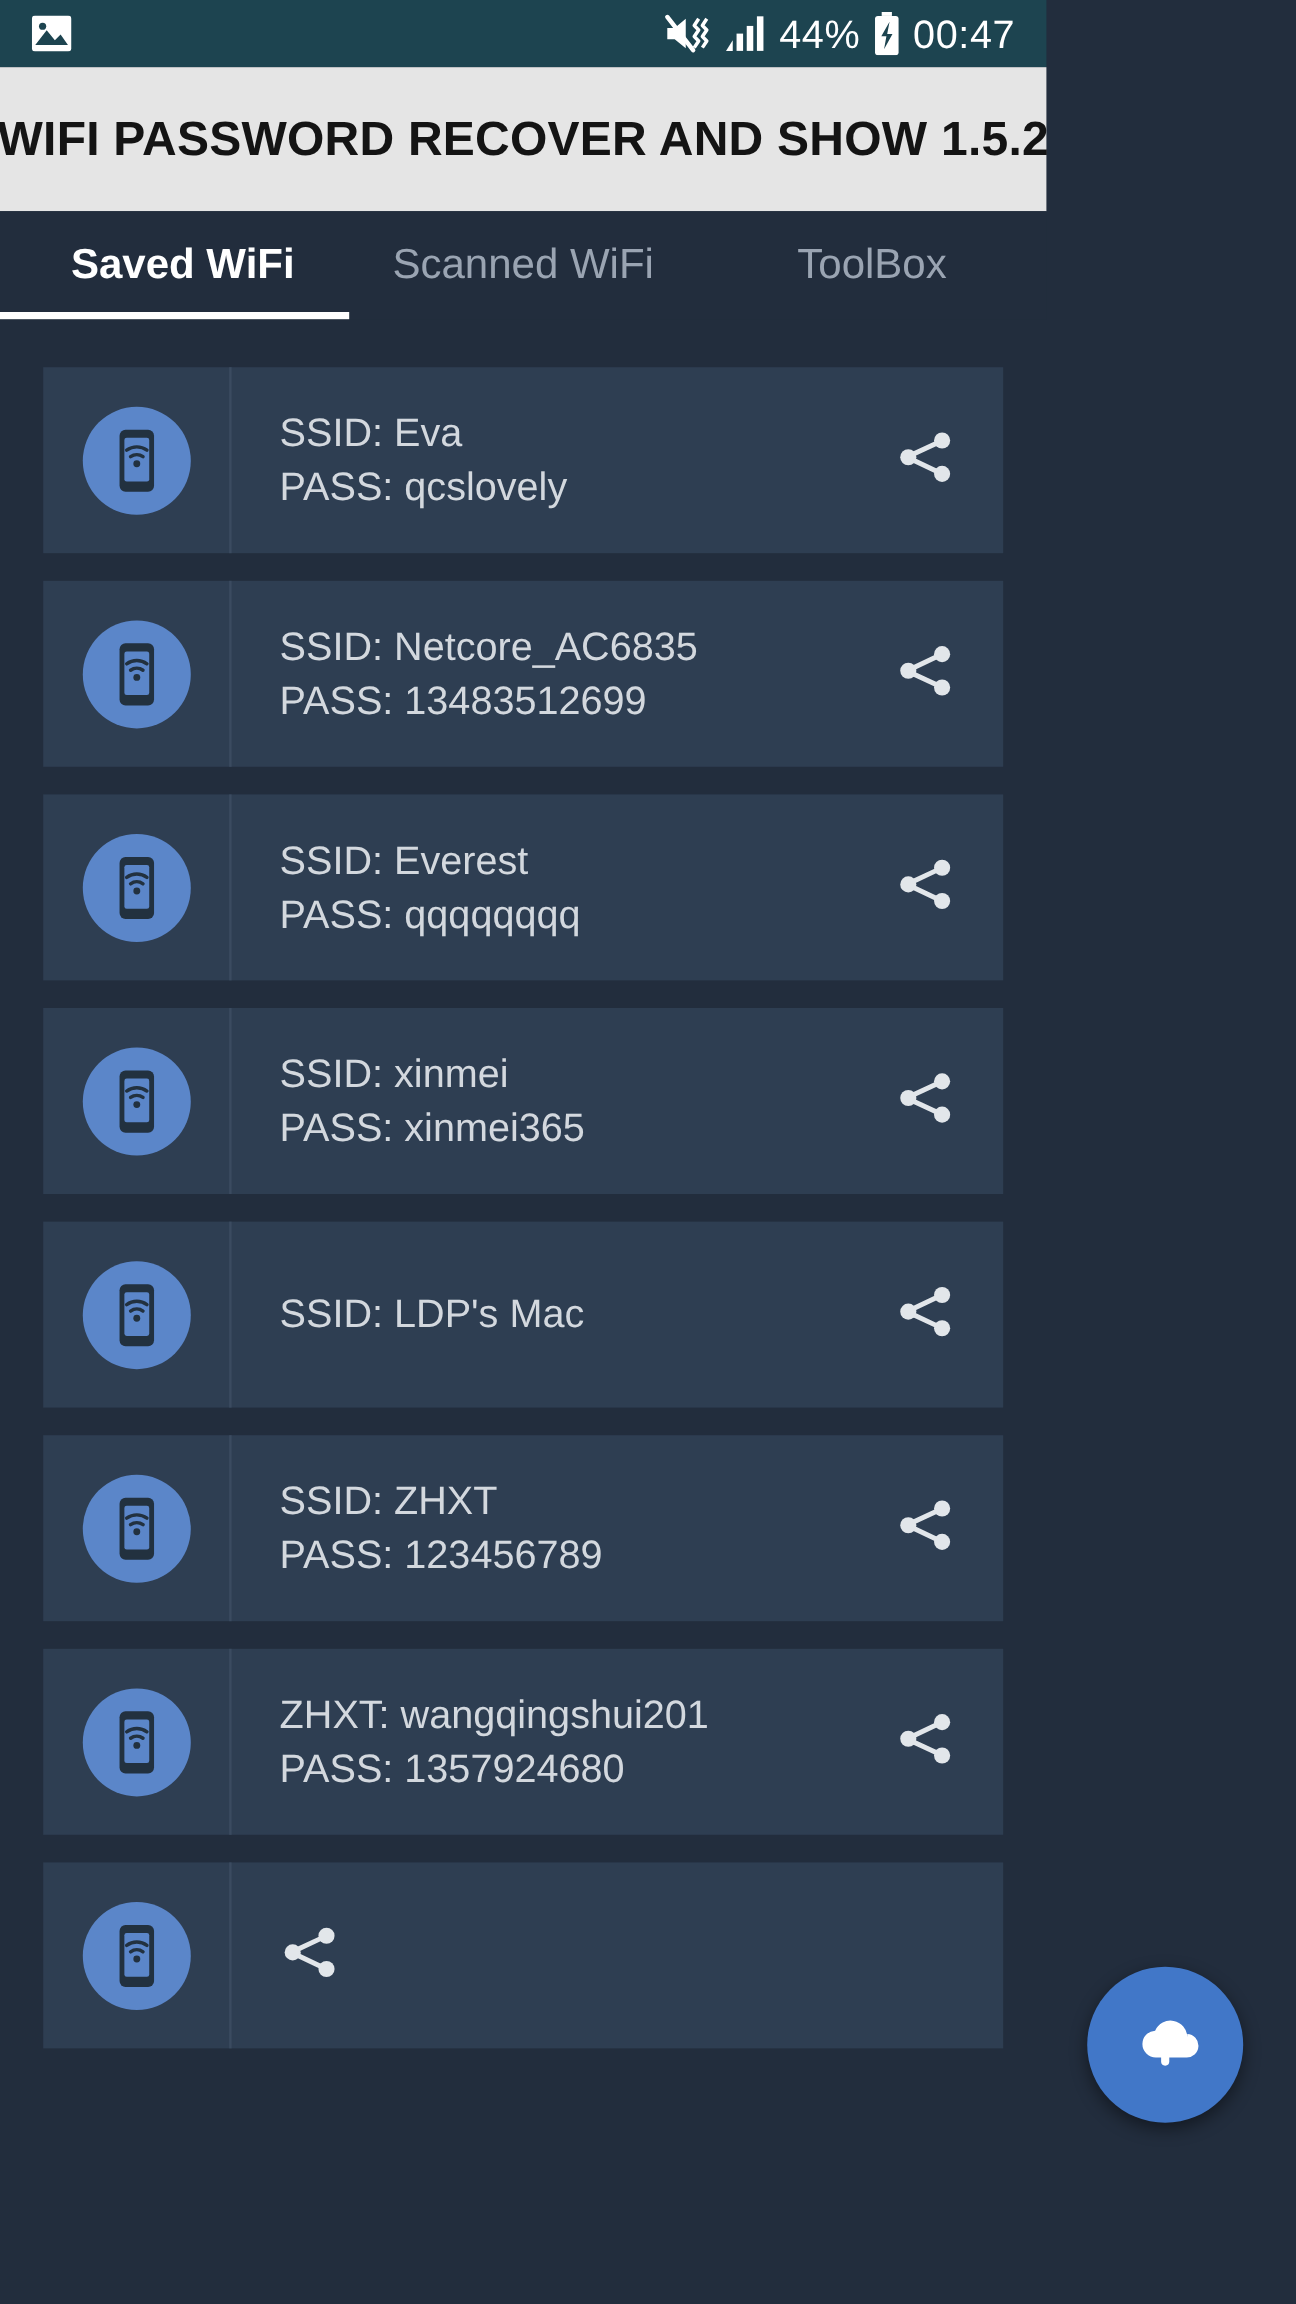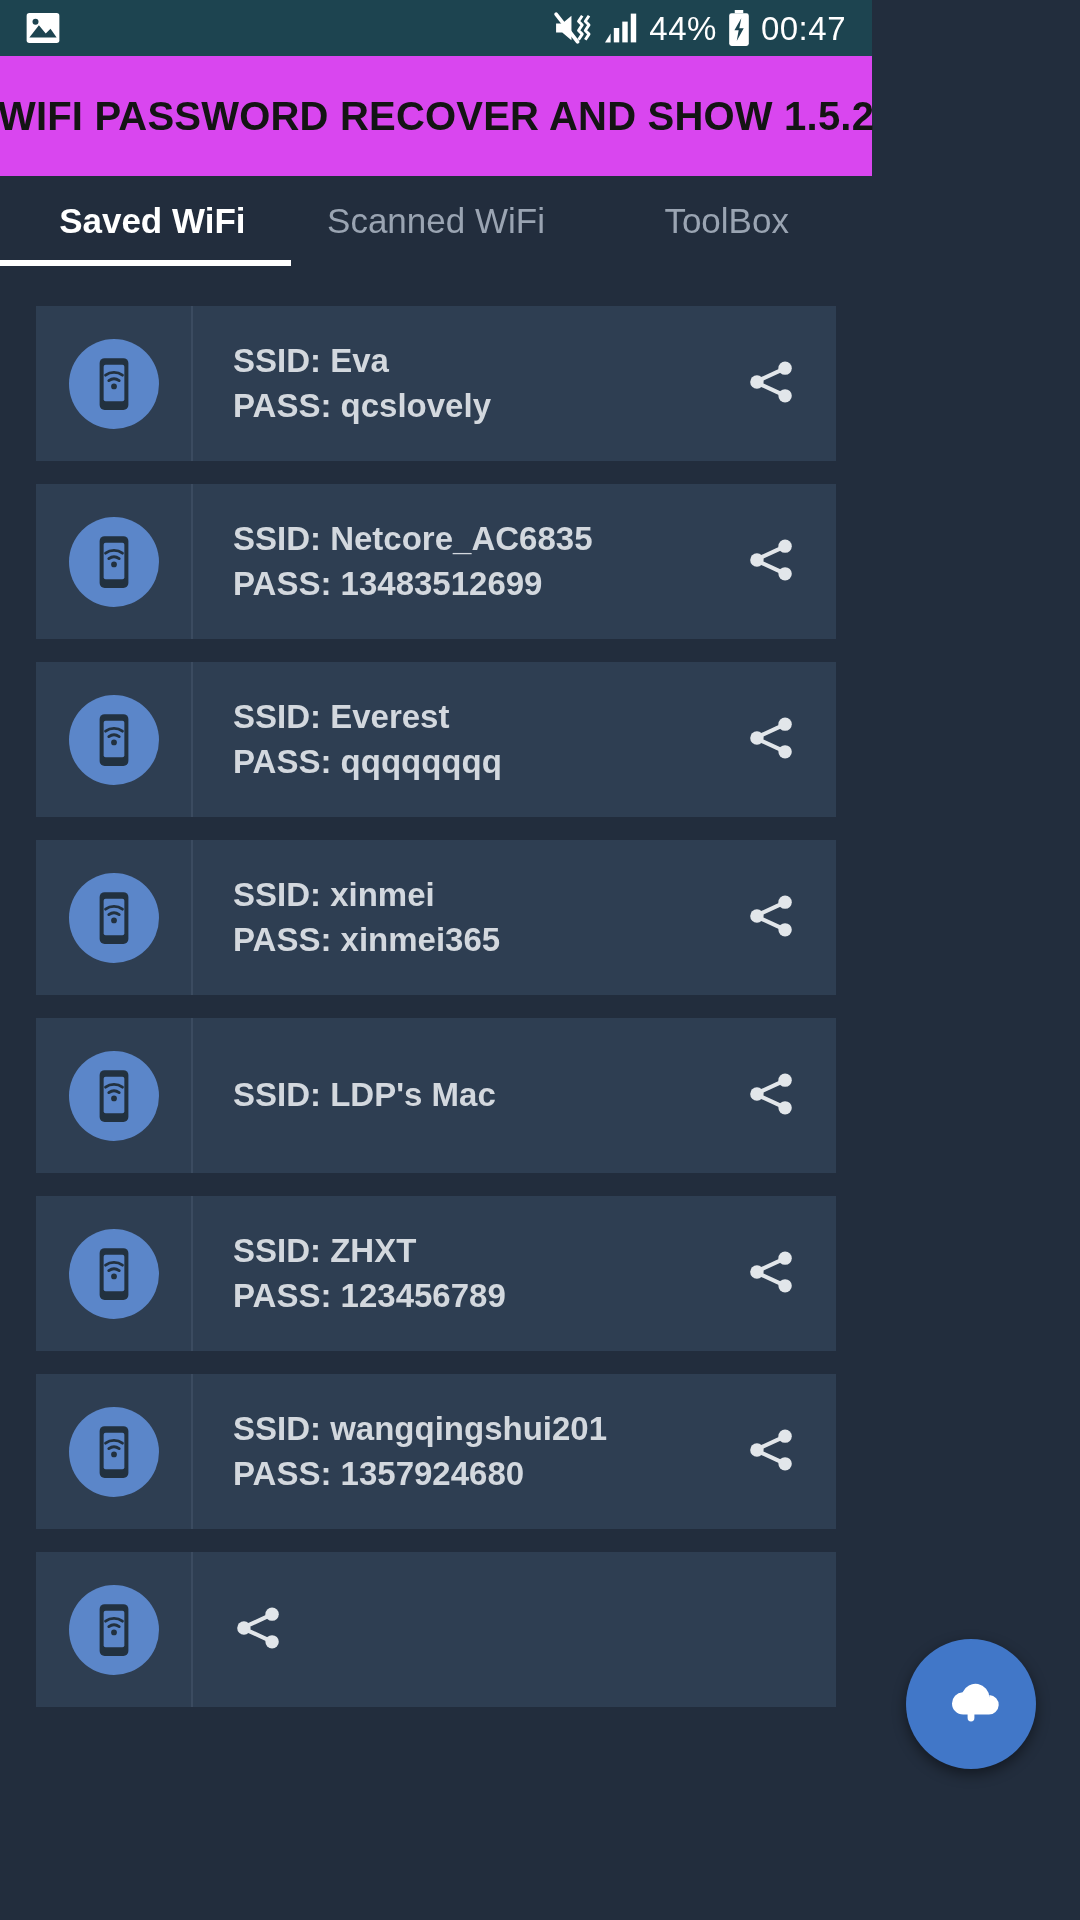--- a/index.html
+++ b/index.html
@@ -22,21 +22,21 @@
   .sb-left{ display:flex; align-items:center; }
   .sb-right{ margin-left:auto; display:flex; align-items:center; gap:10px; }
   .sb-text{ font-size:33px; font-weight:400; letter-spacing:.5px; line-height:1; }
 
   .ic-photo{ width:34px; height:30px; position:relative; }
   .ic-photo svg, .ic-mute svg, .ic-signal svg, .ic-batt svg{ display:block; }
 
   
   .appbar{
     height:120px; width:100%;
-    background:#d946ef;
+    background:#e5e5e5;
     display:flex; align-items:center; justify-content:center;
   }
   .appbar-title{
     font-size:40px; font-weight:bold; color:#141414;
     letter-spacing:.2px; white-space:nowrap;
   }
 
   
   .tabbar{
     height:90px; width:100%;
@@ -75,21 +75,21 @@
     border-right:2px solid #3b4b60;
   }
   .avatar{
     width:90px; height:90px; border-radius:50%;
     background:#5b86c9;
     display:flex; align-items:center; justify-content:center;
   }
   .card-body{
     flex:1 1 auto;
     display:flex; flex-direction:column; justify-content:center;
-    padding-left:40px; gap:6px;font-weight:bold;
+    padding-left:40px; gap:6px;
   }
   .line{
     font-size:33px; color:#d3d8de; line-height:1.18;
     white-space:nowrap;
   }
   .card-share{
     width:130px; flex:0 0 130px;
     display:flex; align-items:center; justify-content:center;
   }
 
@@ -346,21 +346,21 @@
         <svg width="46" height="58" viewBox="0 0 24 30">
           <rect x="4.5" y="1.5" width="15" height="27" rx="2.6" fill="#22313f"></rect>
           <rect x="6.6" y="5" width="10.8" height="19" rx="1" fill="#5b86c9"></rect>
           <path d="M7.6 10.4 a7.4 7.4 0 0 1 8.8 0" stroke="#22313f" stroke-width="1.5" fill="none" stroke-linecap="round"></path>
           <path d="M9.3 13.2 a4.6 4.6 0 0 1 5.4 0" stroke="#22313f" stroke-width="1.5" fill="none" stroke-linecap="round"></path>
           <circle cx="12" cy="16.3" r="1.5" fill="#22313f"></circle>
         </svg>
       </div>
     </div>
     <div class="card-body">
-      <div class="line">SSID: wangqingshui201</div>
+      <div class="line">ZHXT: wangqingshui201</div>
       <div class="line">PASS: 1357924680</div>
     </div>
     <div class="card-share">
       <span>
         <svg width="52" height="52" viewBox="0 0 24 24">
           <circle cx="18.5" cy="5.6" r="3.1" fill="#e2e6ea"></circle>
           <circle cx="5.5" cy="12" r="3.1" fill="#e2e6ea"></circle>
           <circle cx="18.5" cy="18.4" r="3.1" fill="#e2e6ea"></circle>
           <path d="M7.9 10.6 L16.2 6.7 M7.9 13.4 L16.2 17.3" stroke="#e2e6ea" stroke-width="1.9" stroke-linecap="round"></path>
         </svg>

